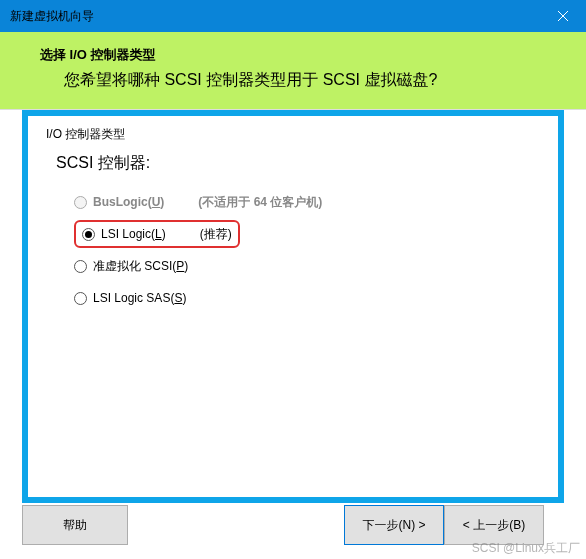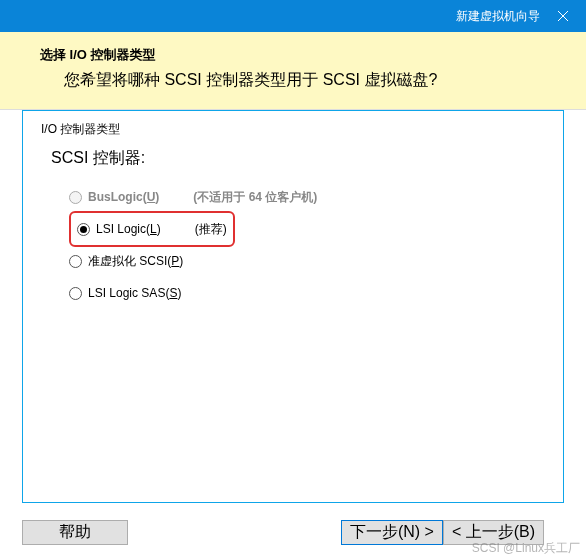--- a/index.html
+++ b/index.html
@@ -9,59 +9,58 @@
     font-size: 12px;
     background: #fff;
     color: #000;
     width: 586px;
     height: 559px;
     overflow: hidden;
     position: relative;
   }
   .titlebar {
     background: #0a84d8;
-    color: #ffffff;
+    color: #000000;
     height: 32px;
     display: flex;
     align-items: center;
     padding-left: 10px;
     font-size: 12px;
-    text-align: right;
   }
   .titlebar .title-text { flex: 1; }
   .titlebar .close-btn {
     width: 46px;
     height: 32px;
     display: flex;
     align-items: center;
     justify-content: center;
     cursor: pointer;
   }
   .titlebar .close-btn svg { stroke: #fff; stroke-width: 1; }
   .header-area {
-    background: #fef9c3;
+    background: #bef264;
     padding: 14px 24px 18px 40px;
     border-bottom: 1px solid #ddd;
   }
   .header-title {
     font-weight: bold;
     font-size: 13px;
     margin-bottom: 6px;
   }
   .header-desc {
     font-size: 16px;
     margin-left: 24px;
   }
   .content-panel {
     position: absolute;
     top: 110px;
     left: 22px;
     right: 22px;
     bottom: 56px;
-    border: 1px solid #0ea5e9;
+    border: 6px solid #0ea5e9;
     background: #fff;
     padding: 10px 18px;
   }
   .group-label {
     font-size: 12px;
     margin-bottom: 10px;
   }
   .sub-label {
     font-size: 16px;
     margin: 8px 0 12px 10px;
@@ -92,34 +91,34 @@
     width: 7px; height: 7px; background: #000; border-radius: 50%;
   }
   .radio-label u { text-decoration: underline; }
   .radio-hint { margin-left: 34px; }
   .highlight-box {
     border: 2px solid #e03030;
     border-radius: 6px;
     padding: 2px 6px;
     display: inline-flex;
     align-items: center;
-    height: 36px;
+    height: 28px;
   }
   .button-bar {
     position: absolute;
     left: 22px; right: 22px; bottom: 14px;
     display: flex;
     align-items: center;
     gap: 0;
   }
   .btn {
-    height: 25px;
+    height: 40px;
     background: #e1e1e1;
     border: 1px solid #adadad;
-    font-size: 16px;
+    font-size: 12px;
     font-family: inherit;
     cursor: pointer;
     padding: 0 8px;
     min-width: 96px;
   }
   .btn.help { min-width: 106px; }
   .btn.back { min-width: 100px; }
   .btn.next { min-width: 100px; border: 1px solid #0078d7; }
   .btn.cancel { min-width: 76px; }
   .spacer { flex: 1; }

